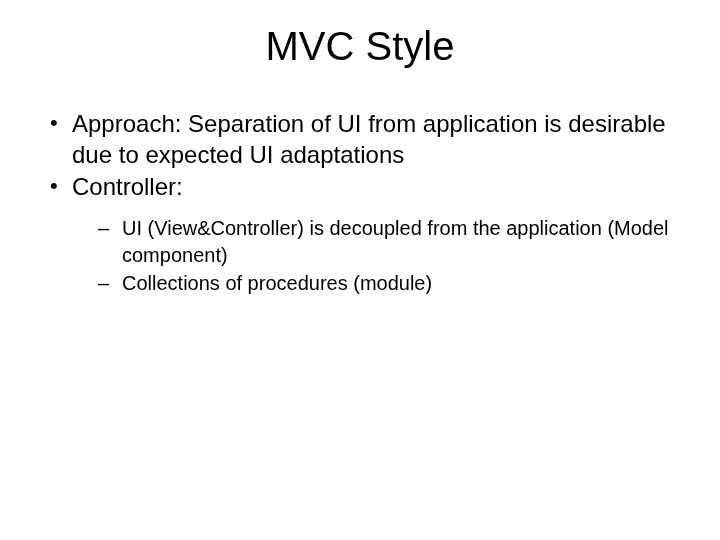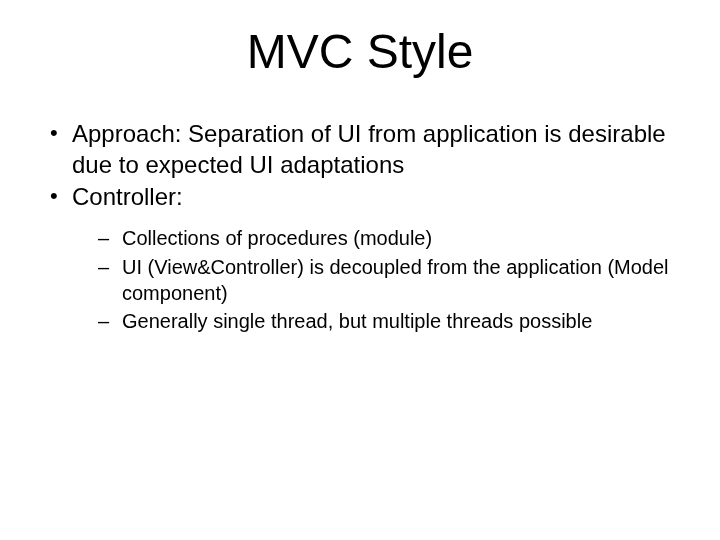--- a/index.html
+++ b/index.html
@@ -10,21 +10,21 @@
     body {
       width: 720px;
       height: 540px;
       background: #ffffff;
       font-family: Arial, Helvetica, sans-serif;
       color: #000000;
       padding: 20px 0;
     }
     .title {
       text-align: center;
-      font-size: 48px;
+      font-size: 40px;
       font-weight: normal;
       margin-top: 4px;
       margin-bottom: 40px;
     }
     .content {
       padding: 0 44px;
     }
     .bullet-list {
       list-style: none;
     }
@@ -66,19 +66,18 @@
 <body>
 
 <h1 class="title">MVC Style</h1>
 
 <div class="content">
   <ul class="bullet-list">
     <li class="bullet-item">Approach: Separation of UI from application is desirable due to expected UI adaptations</li>
     <li class="bullet-item">
       <span>Controller:</span>
       <ul class="sub-list">
+        <li class="sub-item"> UI (View&amp;Controller) is decoupled from the application (Model component)</li>
         <li class="sub-item">Collections of procedures (module)</li>
-        <li class="sub-item"> UI (View&amp;Controller) is decoupled from the application (Model component)</li>
-        <li class="sub-item">Generally single thread, but multiple threads possible</li>
       </ul>
     </li>
   </ul>
 </div>
 
 </body></html>

